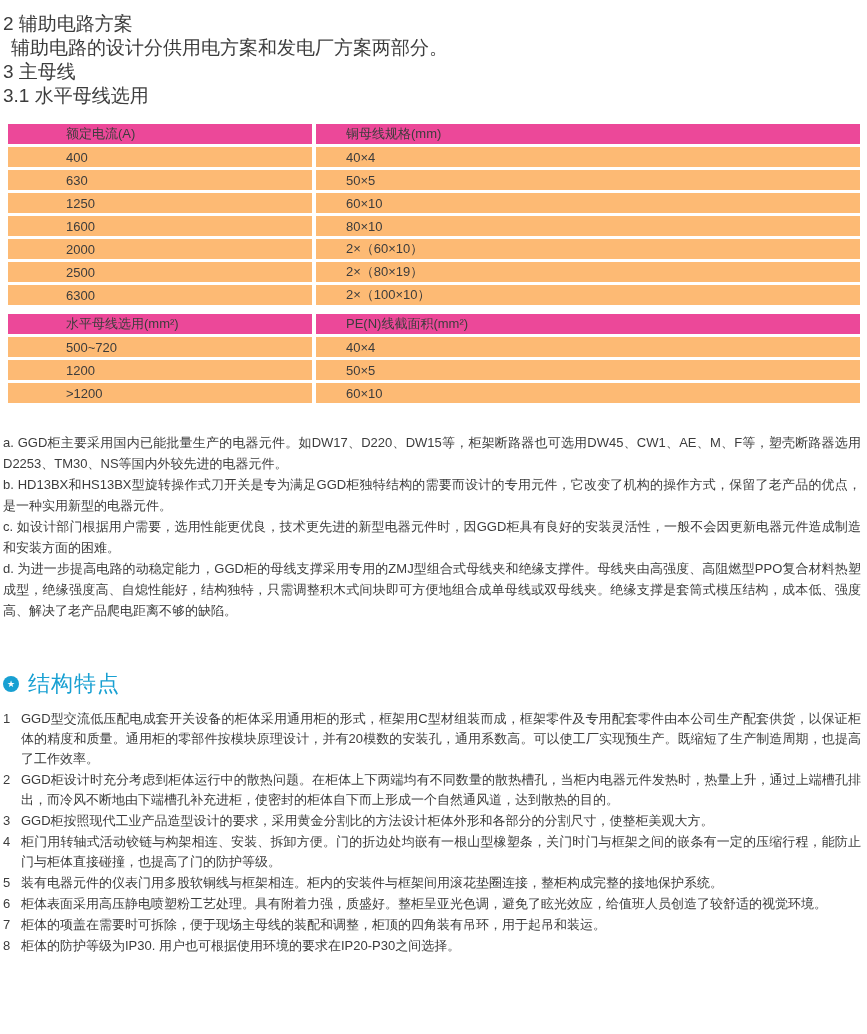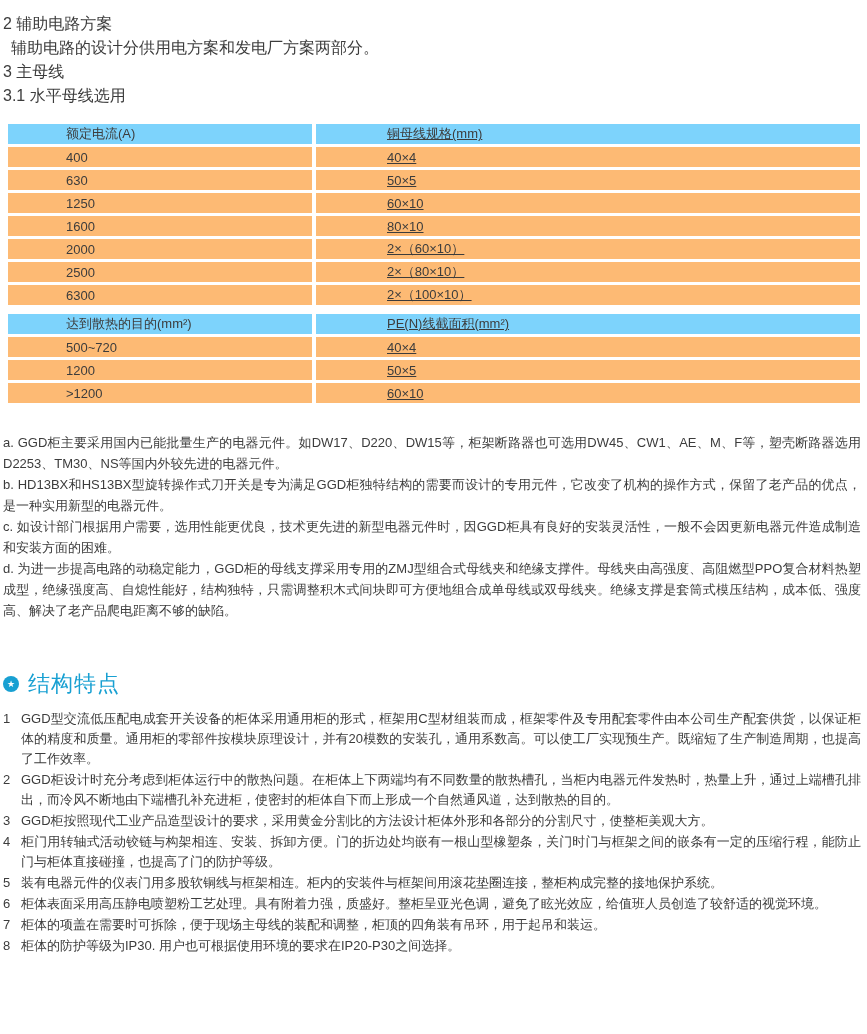--- a/index.html
+++ b/index.html
@@ -6,37 +6,37 @@
     margin: 0; padding: 0;
     width: 867px; height: 1034px;
     overflow: hidden;
     background: #ffffff;
     font-family: "Liberation Sans", "DejaVu Sans", sans-serif;
     color: #3c3c3c;
   }
   .page { padding: 12px 6px 0 3px; }
 
   
-  .intro .h, .intro .p { font-size: 16px; line-height: 24px; white-space: nowrap; }
+  .intro .h, .intro .p { font-size: 19px; line-height: 24px; white-space: nowrap; }
   .intro .p { padding-left: 8px; }
 
   
   table.spec {
     width: 852px; margin-left: 5px; margin-right: 0;
     border-collapse: separate; border-spacing: 0;
     table-layout: fixed; font-size: 13px; color: #3c3c3c;
   }
   table.spec th, table.spec td {
     height: 20px; font-weight: normal; text-align: left;
     border-bottom: 3px solid #ffffff; padding: 0;
   }
-  table.spec th { background: #7dd3fc; }
+  table.spec th { background: #ec4899; }
   table.spec td { background: #fdba74; }
   table.spec .c1 { width: 246px; border-right: 4px solid #ffffff; padding-left: 58px; }
-  table.spec .c2 { padding-left: 71px; text-decoration: underline; }
+  table.spec .c2 { padding-left: 30px; }
   .tbl1 { margin-top: 16px; }
   .sub32 { font-size: 13.5px; line-height: 20px; margin-top: 46px; white-space: nowrap; }
   .tbl2 { margin-top: 6px; }
 
   
   .notes { margin-top: 26px; }
   .notes p { margin: 0; font-size: 13px; line-height: 21px; text-align: justify; }
 
   
   .feat-title-row { margin-top: 50px; display: flex; align-items: center; height: 26px; }
@@ -87,34 +87,34 @@
       <tr>
         <td class="c1">1600</td>
         <td class="c2">80×10</td>
       </tr>
       <tr>
         <td class="c1">2000</td>
         <td class="c2">2×（60×10）</td>
       </tr>
       <tr>
         <td class="c1">2500</td>
-        <td class="c2">2×（80×10）</td>
+        <td class="c2">2×（80×19）</td>
       </tr>
       <tr>
         <td class="c1">6300</td>
         <td class="c2">2×（100×10）</td>
       </tr>
     </tbody>
   </table>
 
 
   <table class="spec tbl2">
     <thead>
       <tr>
-        <th class="c1">达到散热的目的(mm²)</th>
+        <th class="c1">水平母线选用(mm²)</th>
         <th class="c2">PE(N)线截面积(mm²)</th>
       </tr>
     </thead>
     <tbody>
       <tr>
         <td class="c1">500~720</td>
         <td class="c2">40×4</td>
       </tr>
       <tr>
         <td class="c1">1200</td>

